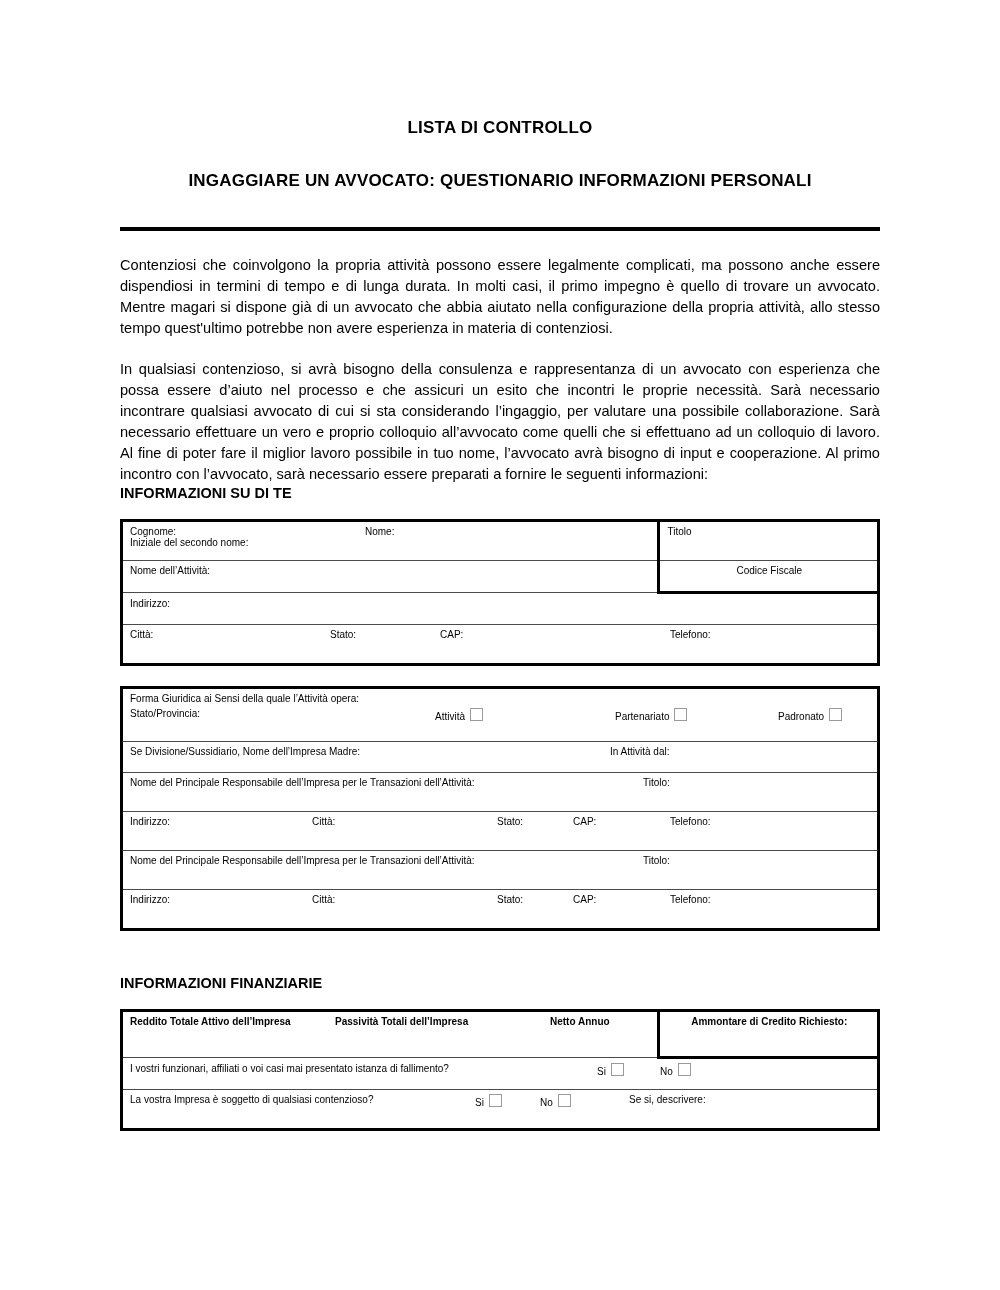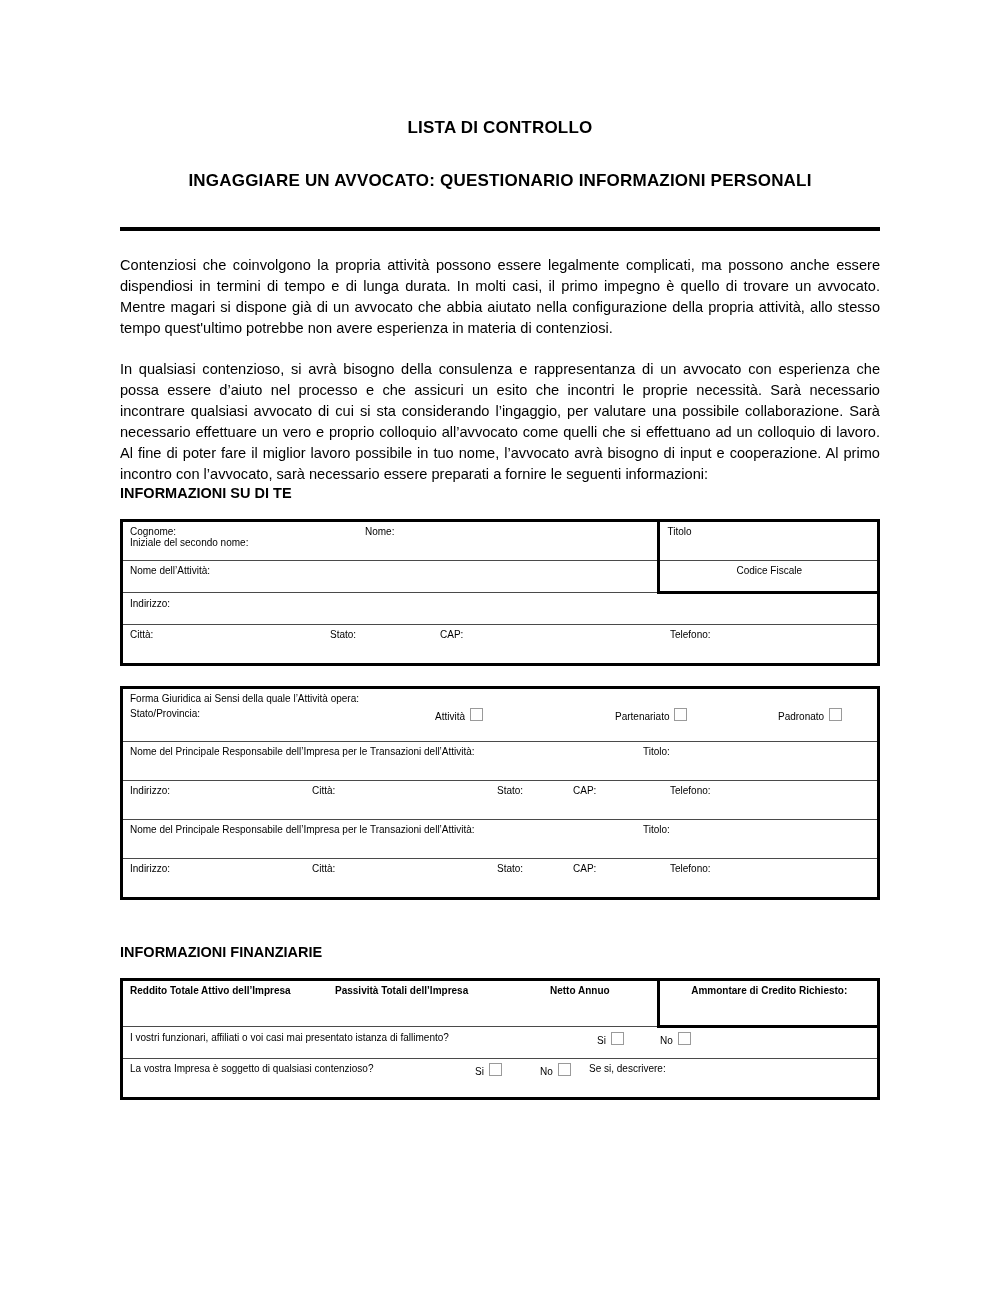--- a/index.html
+++ b/index.html
@@ -185,20 +185,28 @@
             <span class="f" style="left:485px;">
               <span>Partenariato</span><span class="cbox"></span>
             </span>
             <span class="f" style="left:648px;">
               <span>Padronato</span><span class="cbox"></span>
             </span>
           </span>
         </td>
       </tr>
       <tr>
+        <td class="r-std thick-left thick-right">
+          <span class="fieldrow">
+            <span>Se Divisione/Sussidiario, Nome dell’Impresa Madre:</span>
+            <span class="f" style="left:480px;">In Attività dal:</span>
+          </span>
+        </td>
+      </tr>
+      <tr>
         <td class="r-tall thick-left thick-right">
           <span class="fieldrow">
             <span>Nome del Principale Responsabile dell’Impresa per le Transazioni dell’Attività:</span>
             <span class="f" style="left:513px;">Titolo:</span>
           </span>
         </td>
       </tr>
       <tr>
         <td class="r-tall thick-left thick-right">
           <span class="fieldrow">
@@ -268,20 +276,20 @@
       <tr>
         <td class="r-tall thick-left thick-right" colspan="2">
           <span class="fieldrow">
             <span>La vostra Impresa è soggetto di qualsiasi contenzioso?</span>
             <span class="f" style="left:345px;">
               <span>Si</span><span class="cbox"></span>
             </span>
             <span class="f" style="left:410px;">
               <span>No</span><span class="cbox"></span>
             </span>
-            <span class="f" style="left:459px;">Se si, descrivere:</span>
+            <span class="f" style="left:499px;">Se si, descrivere:</span>
           </span>
         </td>
       </tr>
     </tbody>
   </table>
 
 </div>
 
 </body></html>

